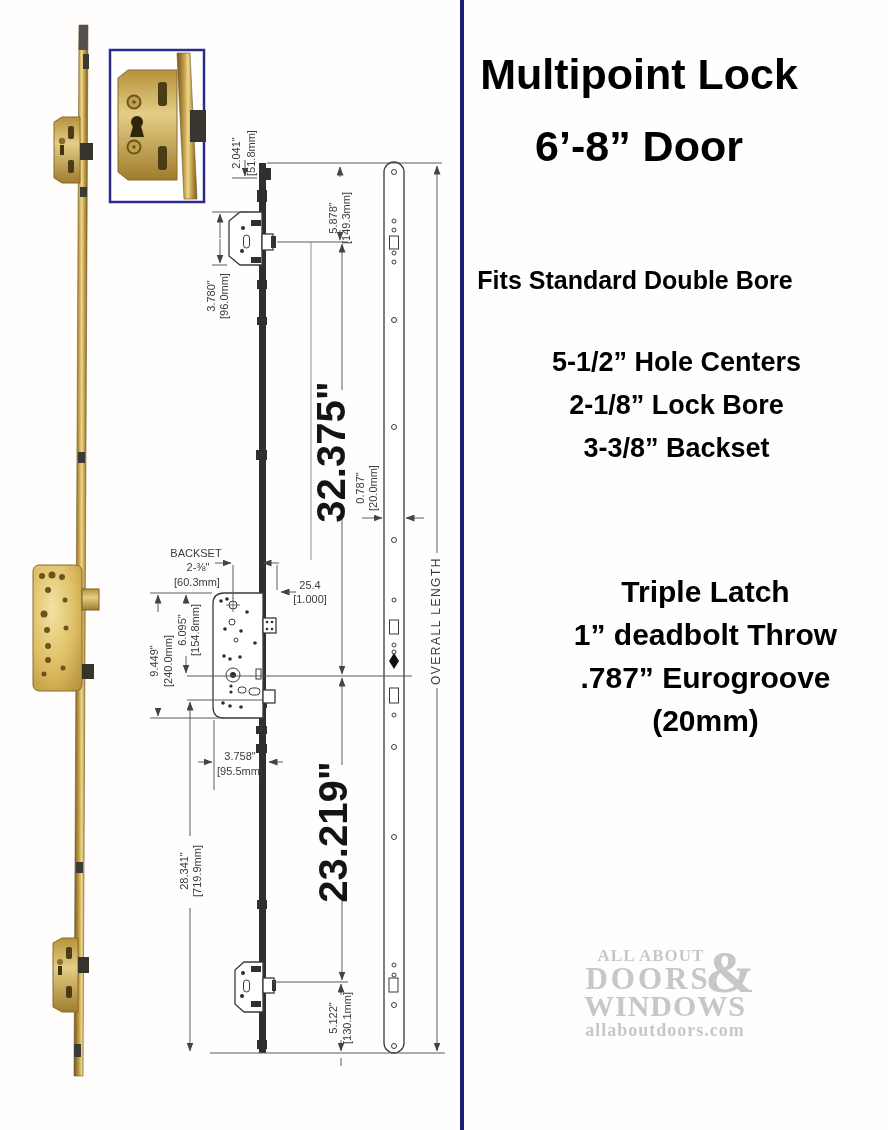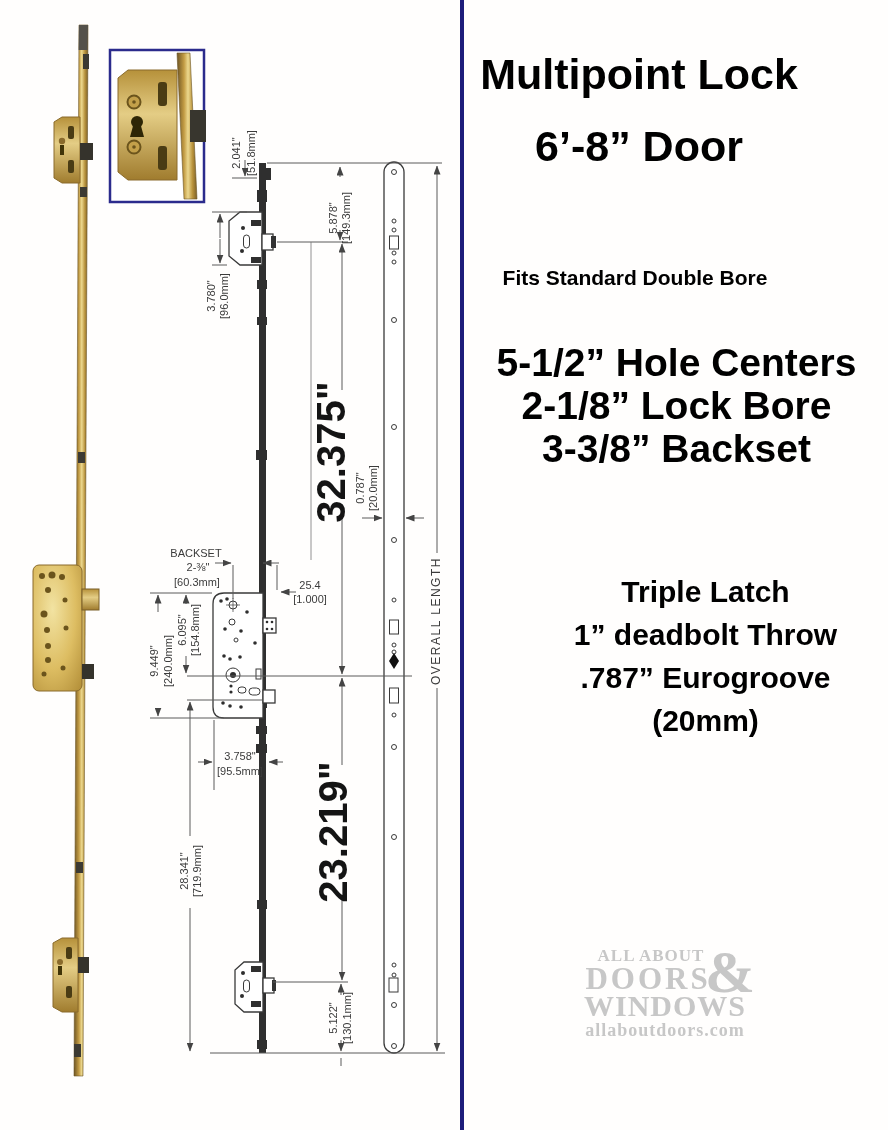--- a/index.html
+++ b/index.html
@@ -4,22 +4,22 @@
 <style>
   html,body{margin:0;padding:0;background:#fff;}
   #page{position:relative;width:888px;height:1130px;background:#fffefd;overflow:hidden;
         font-family:"Liberation Sans",sans-serif;}
   #divider{position:absolute;left:460px;top:0;width:4px;height:1130px;background:#1d1d7a;}
   #drawing-svg{position:absolute;left:0;top:0;}
   
   .panel{position:absolute;left:465px;top:0;width:423px;text-align:center;color:#000;}
   .title{position:absolute;left:0;top:38px;width:348px;font-size:43px;font-weight:bold;
          line-height:72px;letter-spacing:0px;}
-  .subtitle{position:absolute;left:0;top:266px;width:340px;font-size:21px;font-weight:bold;}
-  .specs{position:absolute;left:0;top:341px;width:423px;font-size:39px;font-weight:bold;line-height:43px;}
+  .subtitle{position:absolute;left:0;top:266px;width:340px;font-size:25px;font-weight:bold;}
+  .specs{position:absolute;left:0;top:341px;width:423px;font-size:27px;font-weight:bold;line-height:43px;}
   .features{position:absolute;left:0;top:570px;width:423px;font-size:30px;font-weight:bold;line-height:43px;margin-left:29px;}
   
   .logo{position:absolute;left:583px;top:946px;width:164px;color:#c7c7c7;
         font-family:"Liberation Serif",serif;font-weight:bold;text-align:center;}
   .logo-top{font-size:17px;letter-spacing:1px;padding-right:28px;}
   .logo-doors{font-size:31px;letter-spacing:3px;line-height:26px;padding-right:34px;}
   .logo-windows{font-size:30px;letter-spacing:1px;line-height:27px;}
   .logo-amp{position:absolute;top:-4px;right:-8px;font-size:60px;line-height:1;}
   .logo-url{font-size:18px;line-height:22px;letter-spacing:1px;}
   

